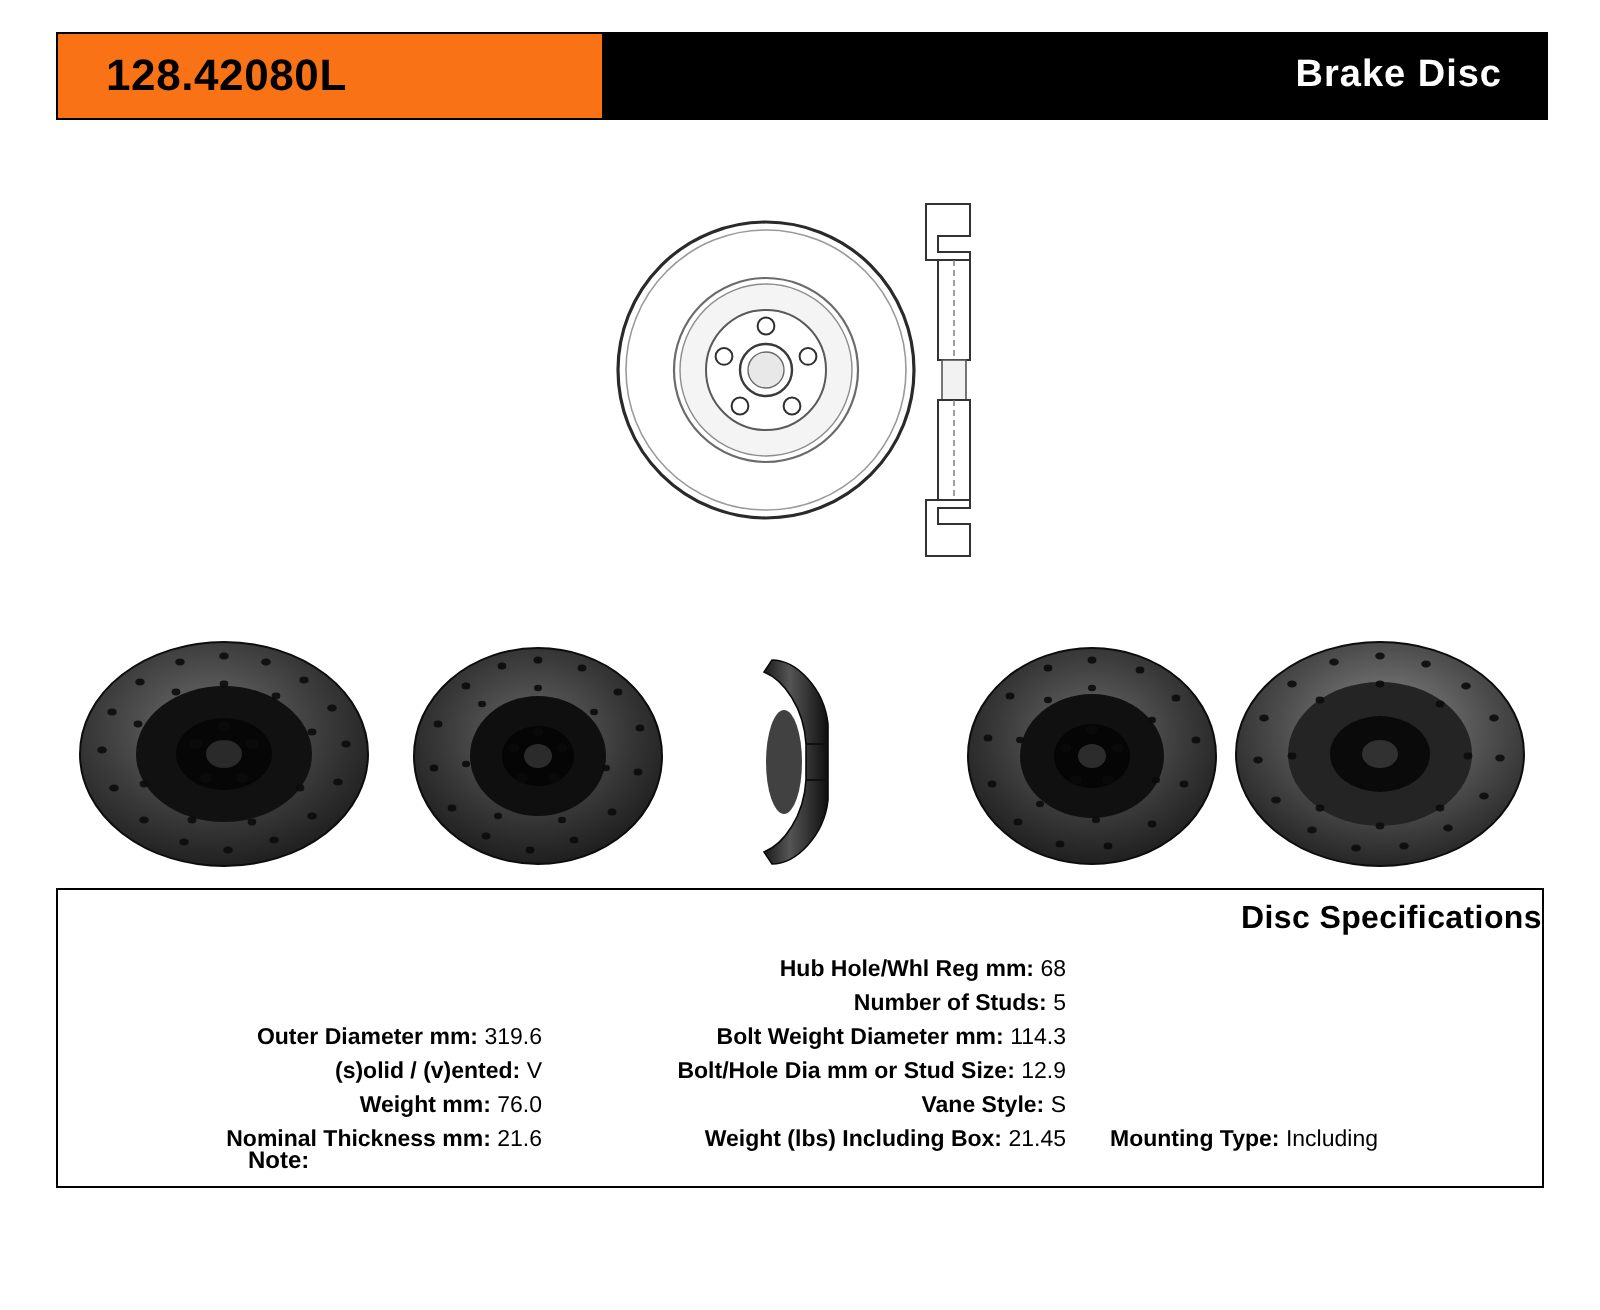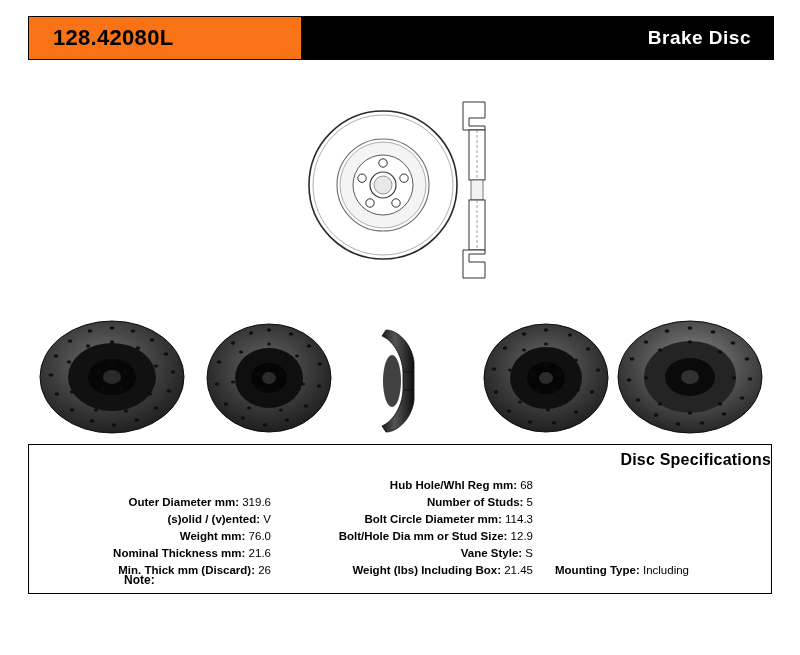--- a/index.html
+++ b/index.html
@@ -389,37 +389,33 @@
         <span>V</span>
       </div>
       <div class="spec-line">
         <b>Weight mm:</b>
         <span>76.0</span>
       </div>
       <div class="spec-line">
         <b>Nominal Thickness mm:</b>
         <span>21.6</span>
       </div>
-      <div class="spec-line">
-        <b>Min. Thick mm (Discard):</b>
-        <span>26</span>
-      </div>
     </div>
 
     <div class="col col-mid">
       <div class="spec-line">
         <b>Hub Hole/Whl Reg mm:</b>
         <span>68</span>
       </div>
       <div class="spec-line">
         <b>Number of Studs:</b>
         <span>5</span>
       </div>
       <div class="spec-line">
-        <b>Bolt Circle Diameter mm:</b>
+        <b>Bolt Weight Diameter mm:</b>
         <span>114.3</span>
       </div>
       <div class="spec-line">
         <b>Bolt/Hole Dia mm or Stud Size:</b>
         <span>12.9</span>
       </div>
       <div class="spec-line">
         <b>Vane Style:</b>
         <span>S</span>
       </div>

